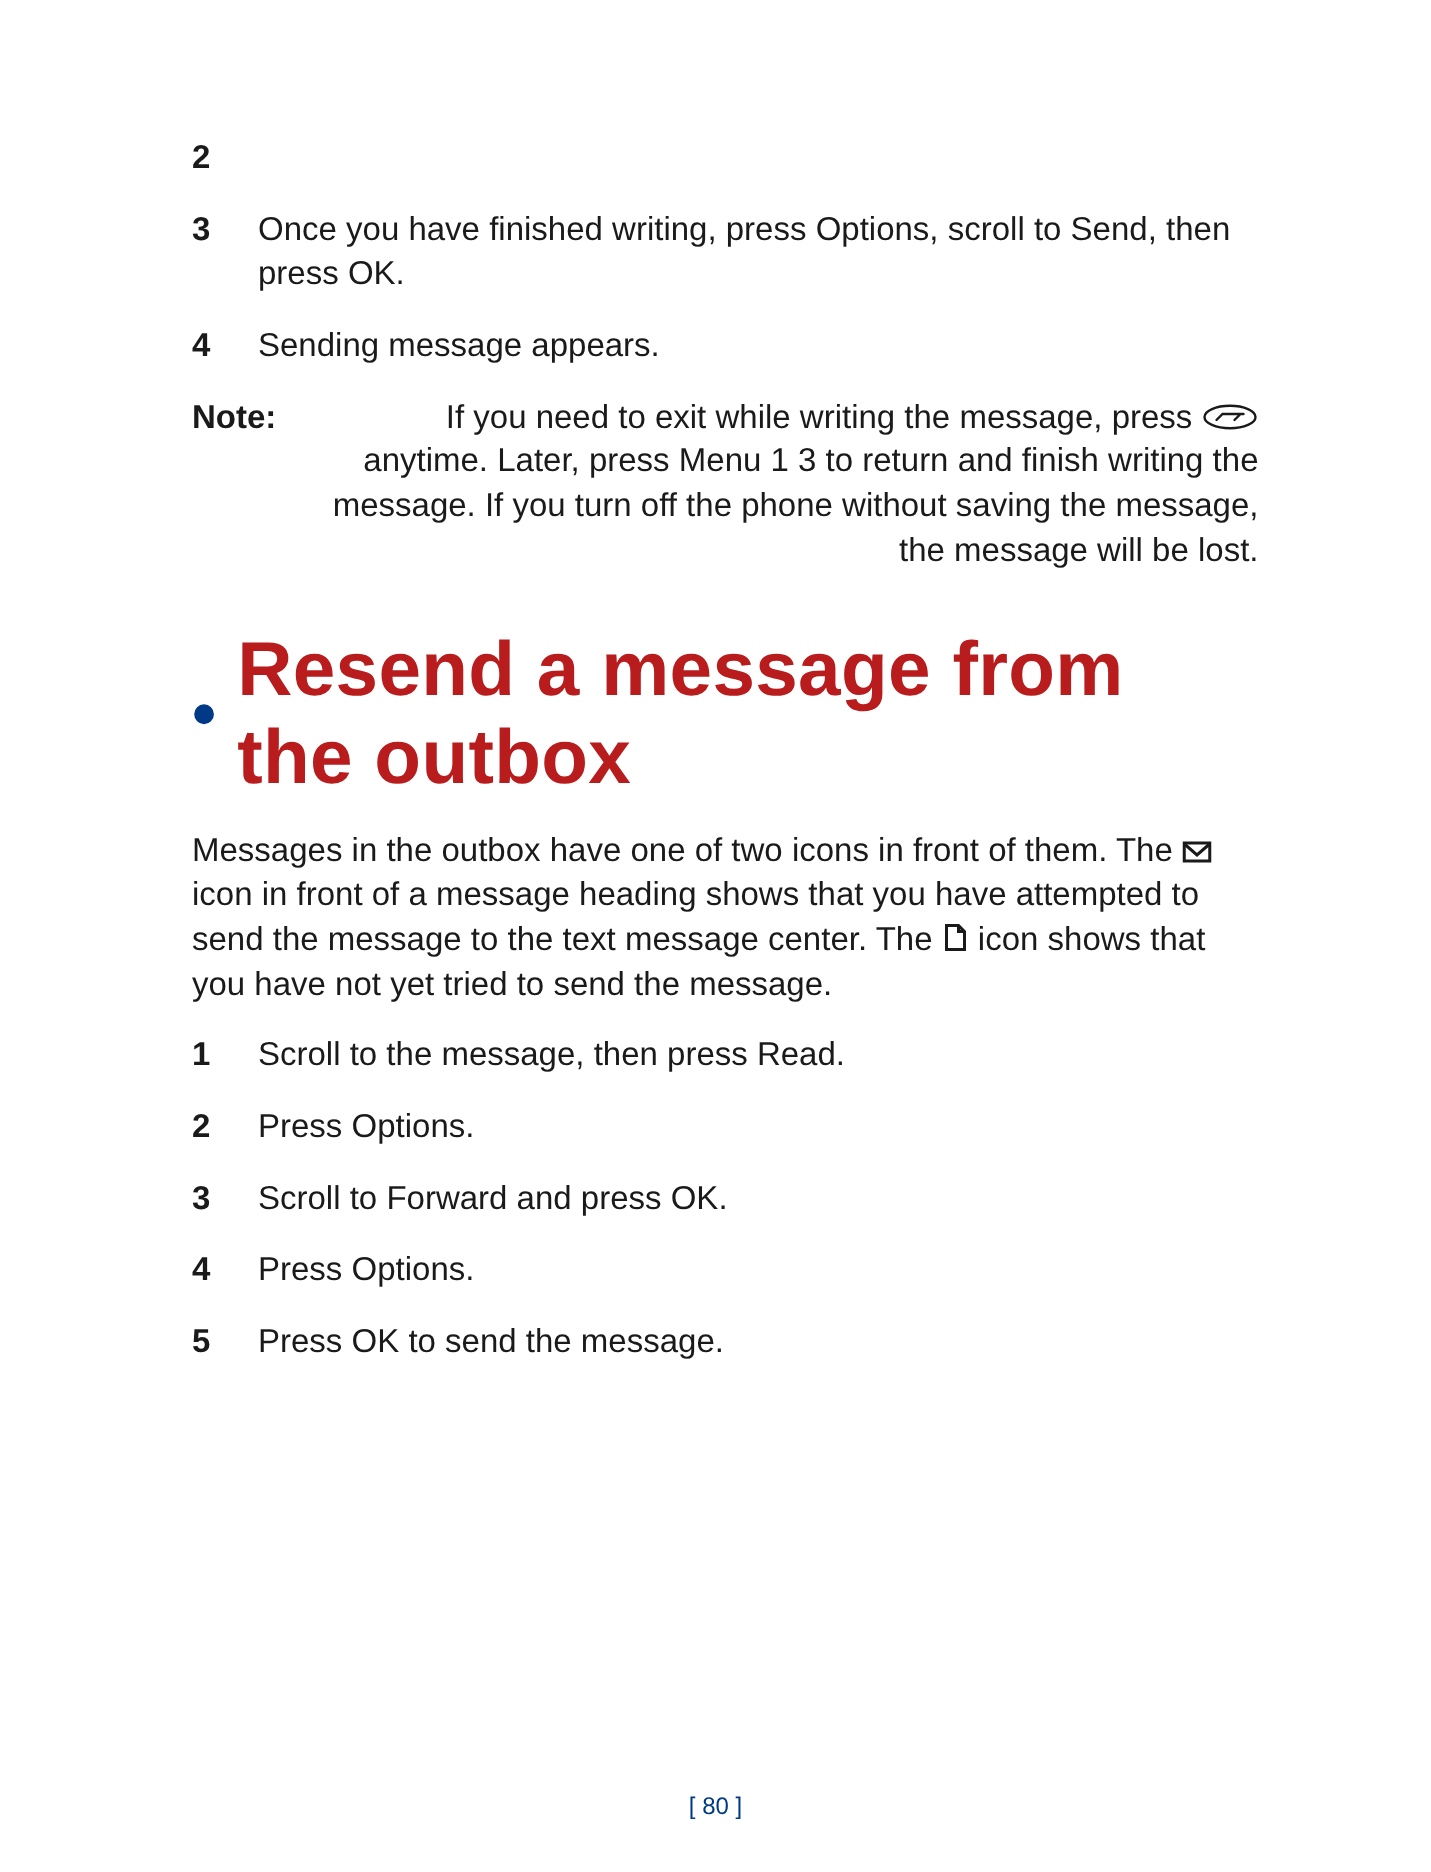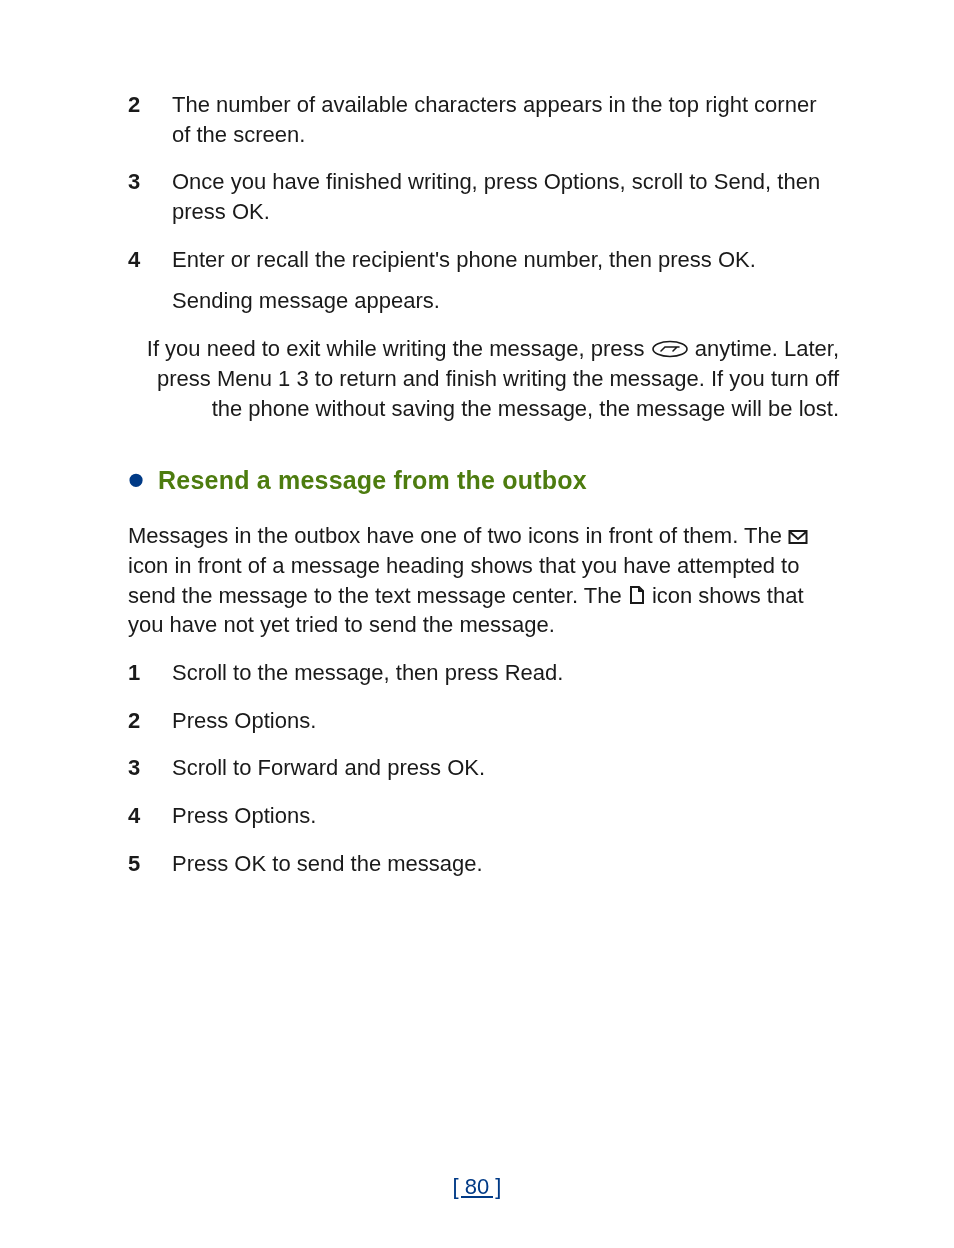--- a/index.html
+++ b/index.html
@@ -66,72 +66,70 @@
     margin: 34px 0 18px 0;
   }
   .bullet {
     color: #003a86;
     font-size: 46px;
     line-height: 1;
     margin-right: 14px;
     font-weight: 700;
   }
   .htext {
-    color: #4d7c0f;
-    font-size: 25px;
+    color: #b91c1c;
+    font-size: 51px;
     font-weight: 700;
     letter-spacing: 0.2px;
   }
   .para {
     font-size: 22px;
     line-height: 1.35;
     margin: 4px 0 18px 0;
   }
   .footer {
     position: absolute;
-    bottom: 48px;
+    bottom: 34px;
     left: 0;
     width: 954px;
     text-align: center;
     color: #003a86;
-    font-size: 22px;
-    text-decoration: underline;
+    font-size: 16px;
   }
   .icon-inline svg {
     vertical-align: -2px;
   }
 </style>
 </head>
 <body>
 
 <div class="page">
 
   <div id="ol-top-container">
       <div class="ol-item">
         <div class="ol-num">2</div>
         <div class="ol-body">
-          <p>The number of available characters appears in the top right corner of the screen.</p>
         </div>
       </div>
       <div class="ol-item">
         <div class="ol-num">3</div>
         <div class="ol-body">
           <p>Once you have finished writing, press <span class="bold">Options</span>, scroll to <span class="bold">Send</span>, then press <span class="bold">OK</span>.</p>
         </div>
       </div>
       <div class="ol-item">
         <div class="ol-num">4</div>
         <div class="ol-body">
-          <p>Enter or recall the recipient's phone number, then press <span class="bold">OK</span>.</p>
           <p><span class="bold">Sending message</span> appears.</p>
         </div>
       </div>
     </div>
 
   <div class="note">
+    <div class="note-label">Note:</div>
     <div class="note-body" id="note-body">If you need to exit while writing the message, press <span class="icon-inline"><svg width="38" height="18" viewBox="0 0 38 18">
             <ellipse cx="19" cy="9" rx="17" ry="7.5" fill="none" stroke="#1a1a1a" stroke-width="1.6"></ellipse>
             <path d="M10 11 L14 7 L28 7 M26 7 L22 11" fill="none" stroke="#1a1a1a" stroke-width="1.6" stroke-linecap="round"></path>
           </svg></span> anytime. Later, press <span class="bold">Menu</span> 1 3 to return and finish writing the message. If you turn off the phone without saving the message, the message will be lost.</div>
   </div>
 
   <div class="heading">
     <span class="bullet">•</span>
     <span class="htext">Resend a message from the outbox</span>
   </div>

